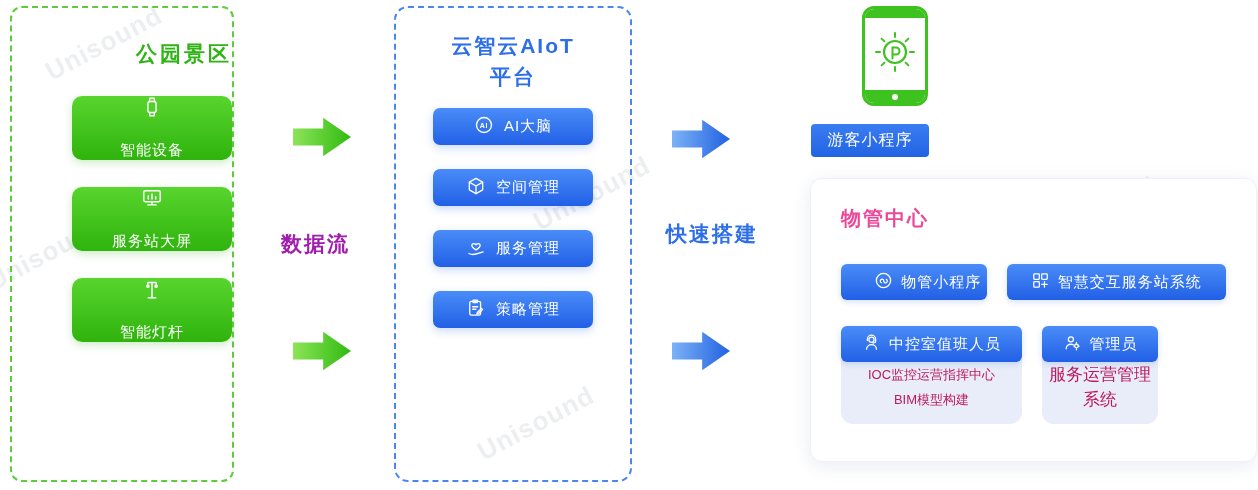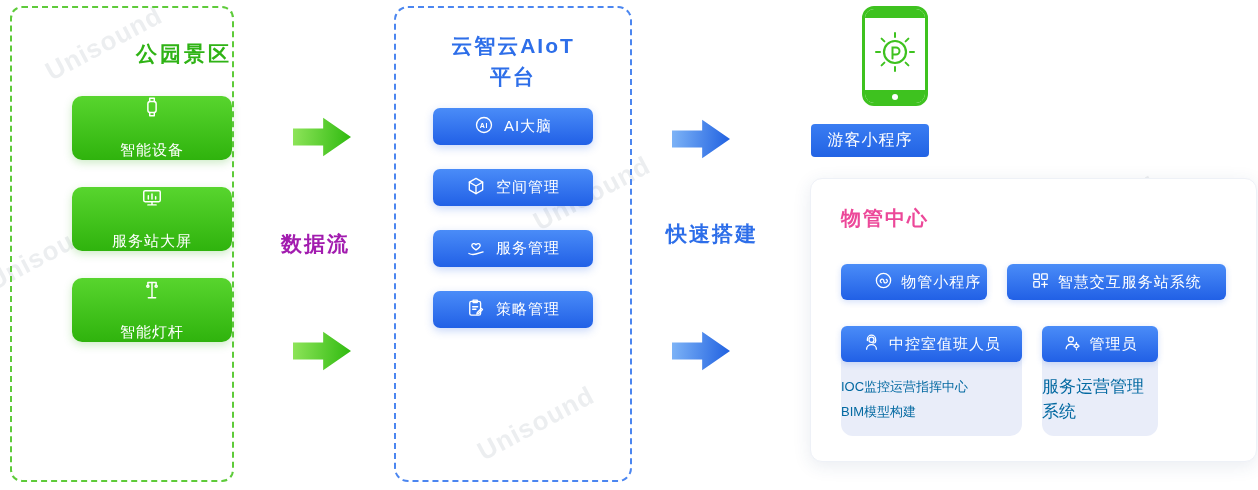--- a/index.html
+++ b/index.html
@@ -62,21 +62,21 @@
   .p-btn { height: 36px; border-radius: 6px; color: #fff; background: linear-gradient(180deg, #4a8cf8, #2160e6);
     display: flex; align-items: center; justify-content: center; gap: 8px; font-size: 15px; letter-spacing: 1px;
     cursor: pointer; box-shadow: 0 2px 6px rgba(40,100,230,0.2); }
   .p-btn.w1 { width: 146px; padding-left: 28px; }
   .p-btn.w2 { width: 220px; }
   .cards { margin-top: 26px; display: flex; gap: 20px; align-items: flex-start; }
   .card { background: #e9edf9; border-radius: 12px; padding-bottom: 12px; }
   .card1 { width: 181px; }
   .card2 { width: 116px; }
   .card .p-btn { width: 100%; }
-  .card-lines { margin-top: 12px; text-align: left; color: #0369a1; font-size: 13px; line-height: 25px; }
+  .card-lines { margin-top: 0; text-align: center; color: #be185d; font-size: 13px; line-height: 25px; }
   .card2 .card-lines { font-size: 17px; }
 </style>
 </head>
 <body>
 
 <div class="canvas">
 
   <span class="wm" style="left:40px; top:28px;">Unisound</span>
   <span class="wm" style="left:-18px; top:238px;">Unisound</span>
   <span class="wm" style="left:528px; top:178px;">Unisound</span>

